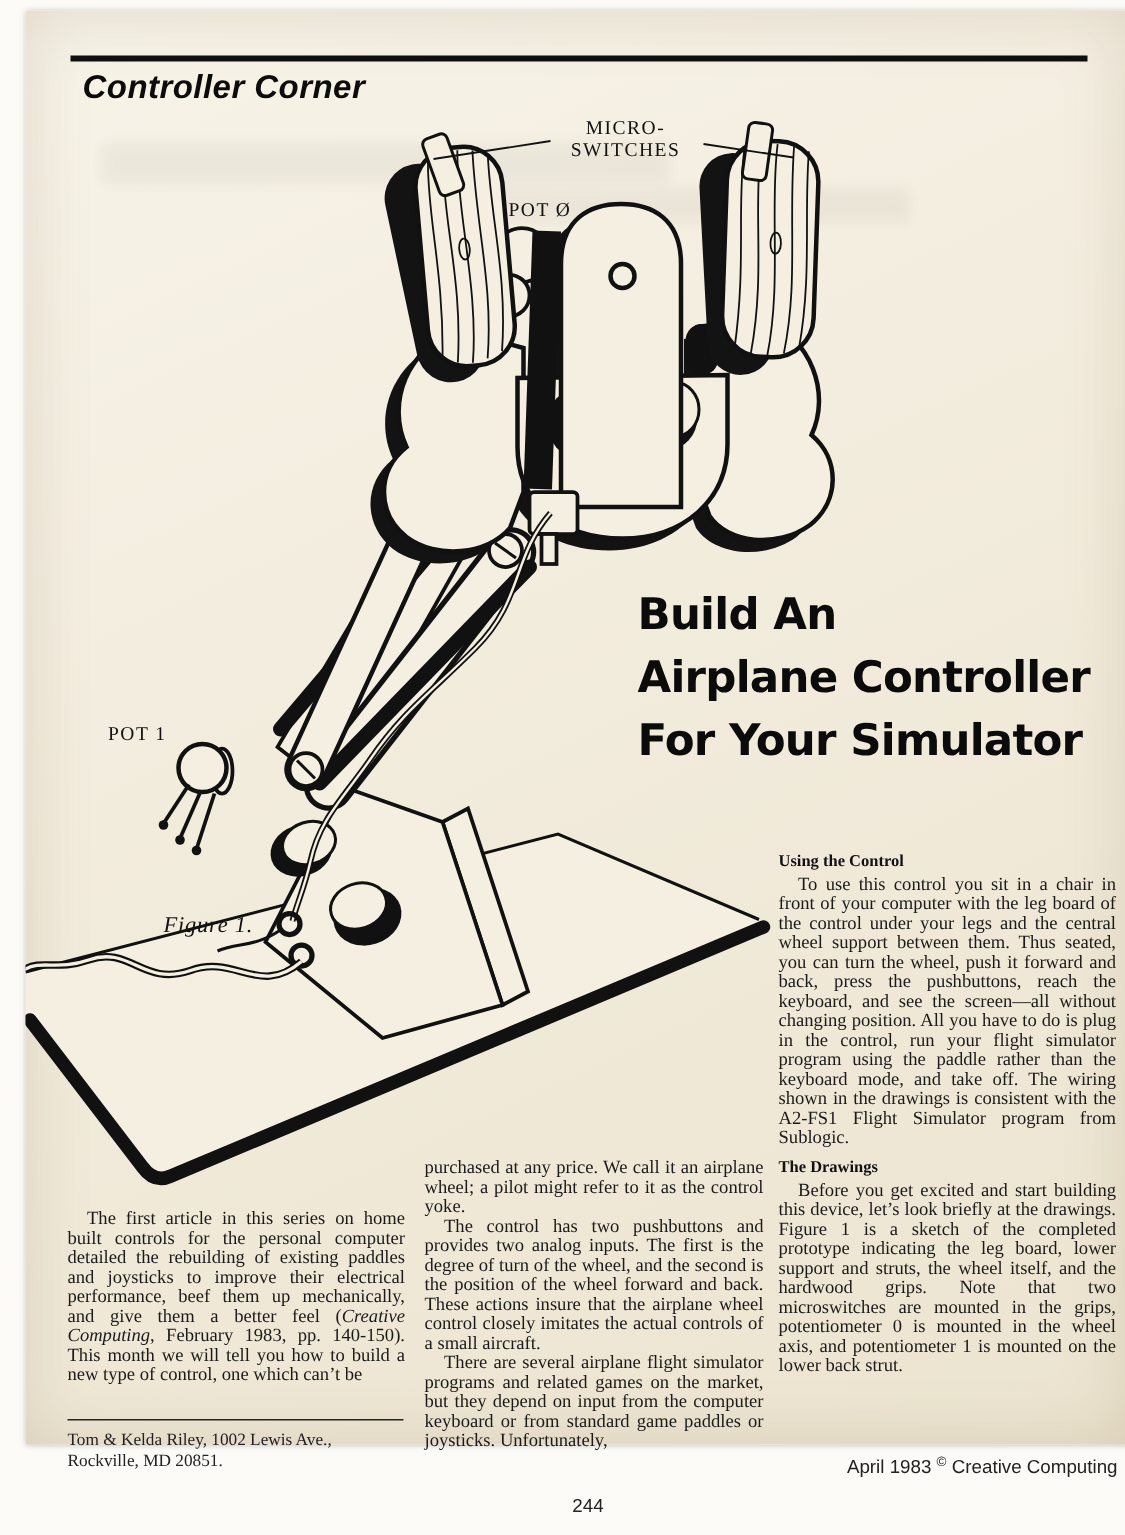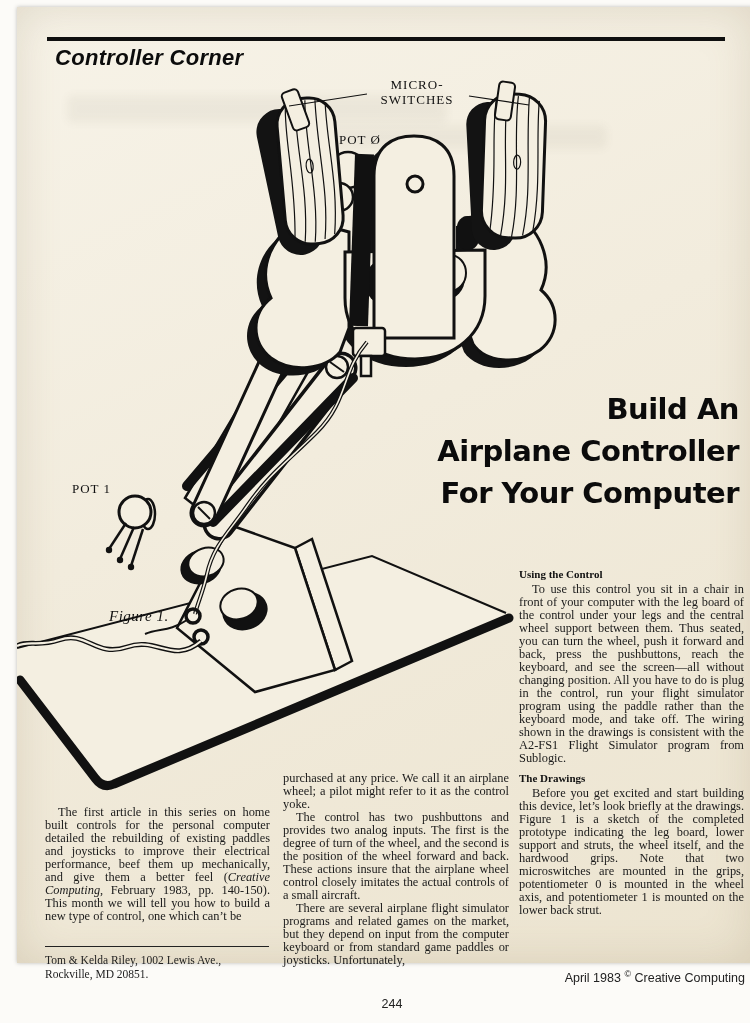--- a/index.html
+++ b/index.html
@@ -11,21 +11,21 @@
 
   
   .rule{background:#0f0f0f;height:4px;}
   .masthead{font-family:"Liberation Sans",sans-serif;font-weight:bold;font-style:italic;
             font-size:22px;letter-spacing:.3px;color:#0c0c0c;}
 
   
   .ghost{background:#5a5440;opacity:.055;filter:blur(4px);border-radius:6px;}
 
   
-  .title{width:314px;text-align:right;font-family:"DejaVu Sans",sans-serif;
+  .title{width:314px;text-align:left;font-family:"DejaVu Sans",sans-serif;
          font-weight:bold;font-size:29px;line-height:42px;color:#0b0b0b;letter-spacing:-.5px;}
 
   
   .byline-box{border-top:2px solid #141414;border-bottom:2px solid #141414;
               padding:9px 0 11px;text-align:center;}
   .byline{font-family:"Liberation Sans",sans-serif;font-weight:bold;font-style:italic;
           font-size:20px;color:#101010;}
 
   
   .col{font-size:12.4px;line-height:13px;text-align:justify;color:#1a1a1a;}
@@ -178,21 +178,21 @@
       <line x1="452" y1="26" x2="512" y2="35" stroke="#111" stroke-width="1.2"></line>
       <text x="322" y="74">POT Ø</text>
       <text x="55" y="423">POT 1</text>
       <text x="92" y="551" font-size="15" font-style="italic" letter-spacing="0.5">Figure 1.</text>
     </g>
   </svg>
 
   <div class="abs title" style="left:408px;top:381px;">
     <div>Build An</div>
     <div>Airplane Controller</div>
-    <div>For Your Computer</div>
+    <div>For Your Simulator</div>
   </div>
 
 
   <div class="abs col" style="left:28px;top:799px;width:225px;" id="col-left">
       <p class="para ind"><span>The first article in this series on home built controls for the personal computer detailed the rebuilding of existing paddles and joysticks to improve their electrical performance, beef them up mechanically, and give them a better feel (</span><span class="it">Creative Computing</span><span>, February 1983, pp. 140-150). This month we will tell you how to build a new type of control, one which can’t be</span></p>
     </div>
   <div class="abs footnote-box" style="left:28px;top:926px;width:224px;">
     <span>Tom &amp; Kelda Riley, 1002 Lewis Ave., Rockville, MD 20851.</span>
   </div>
 

